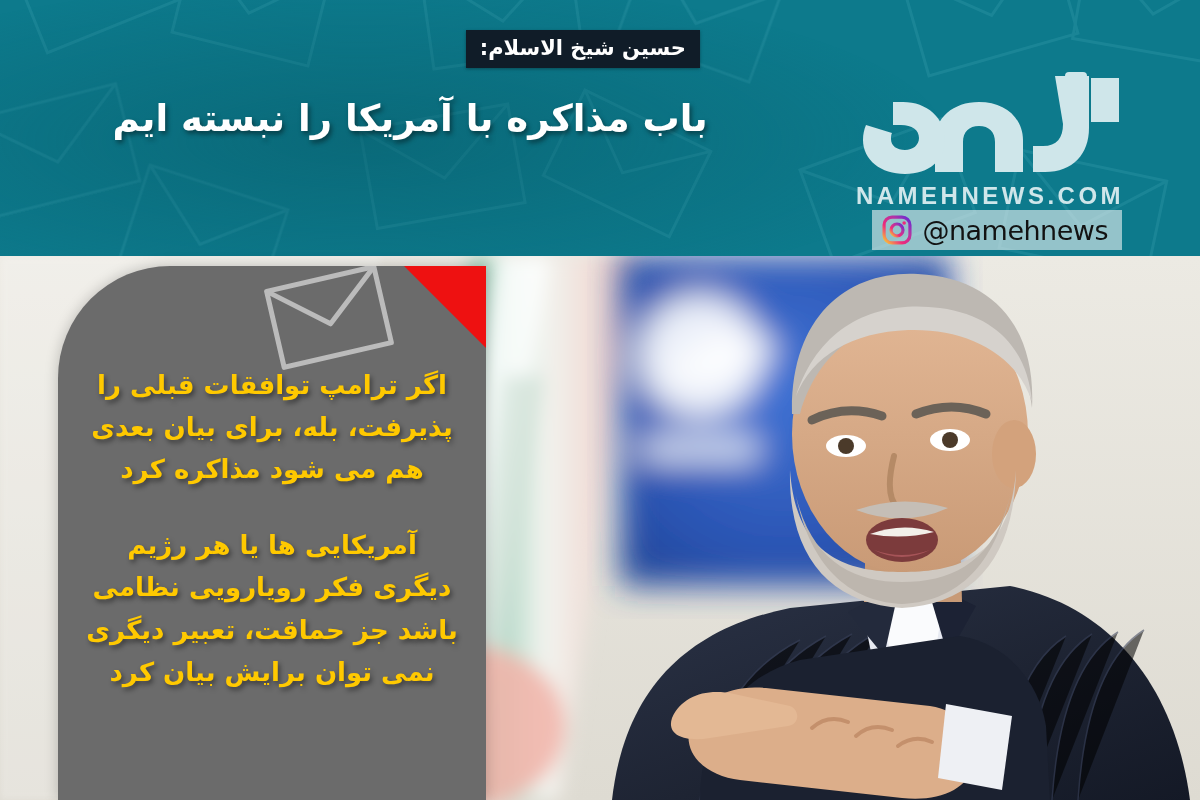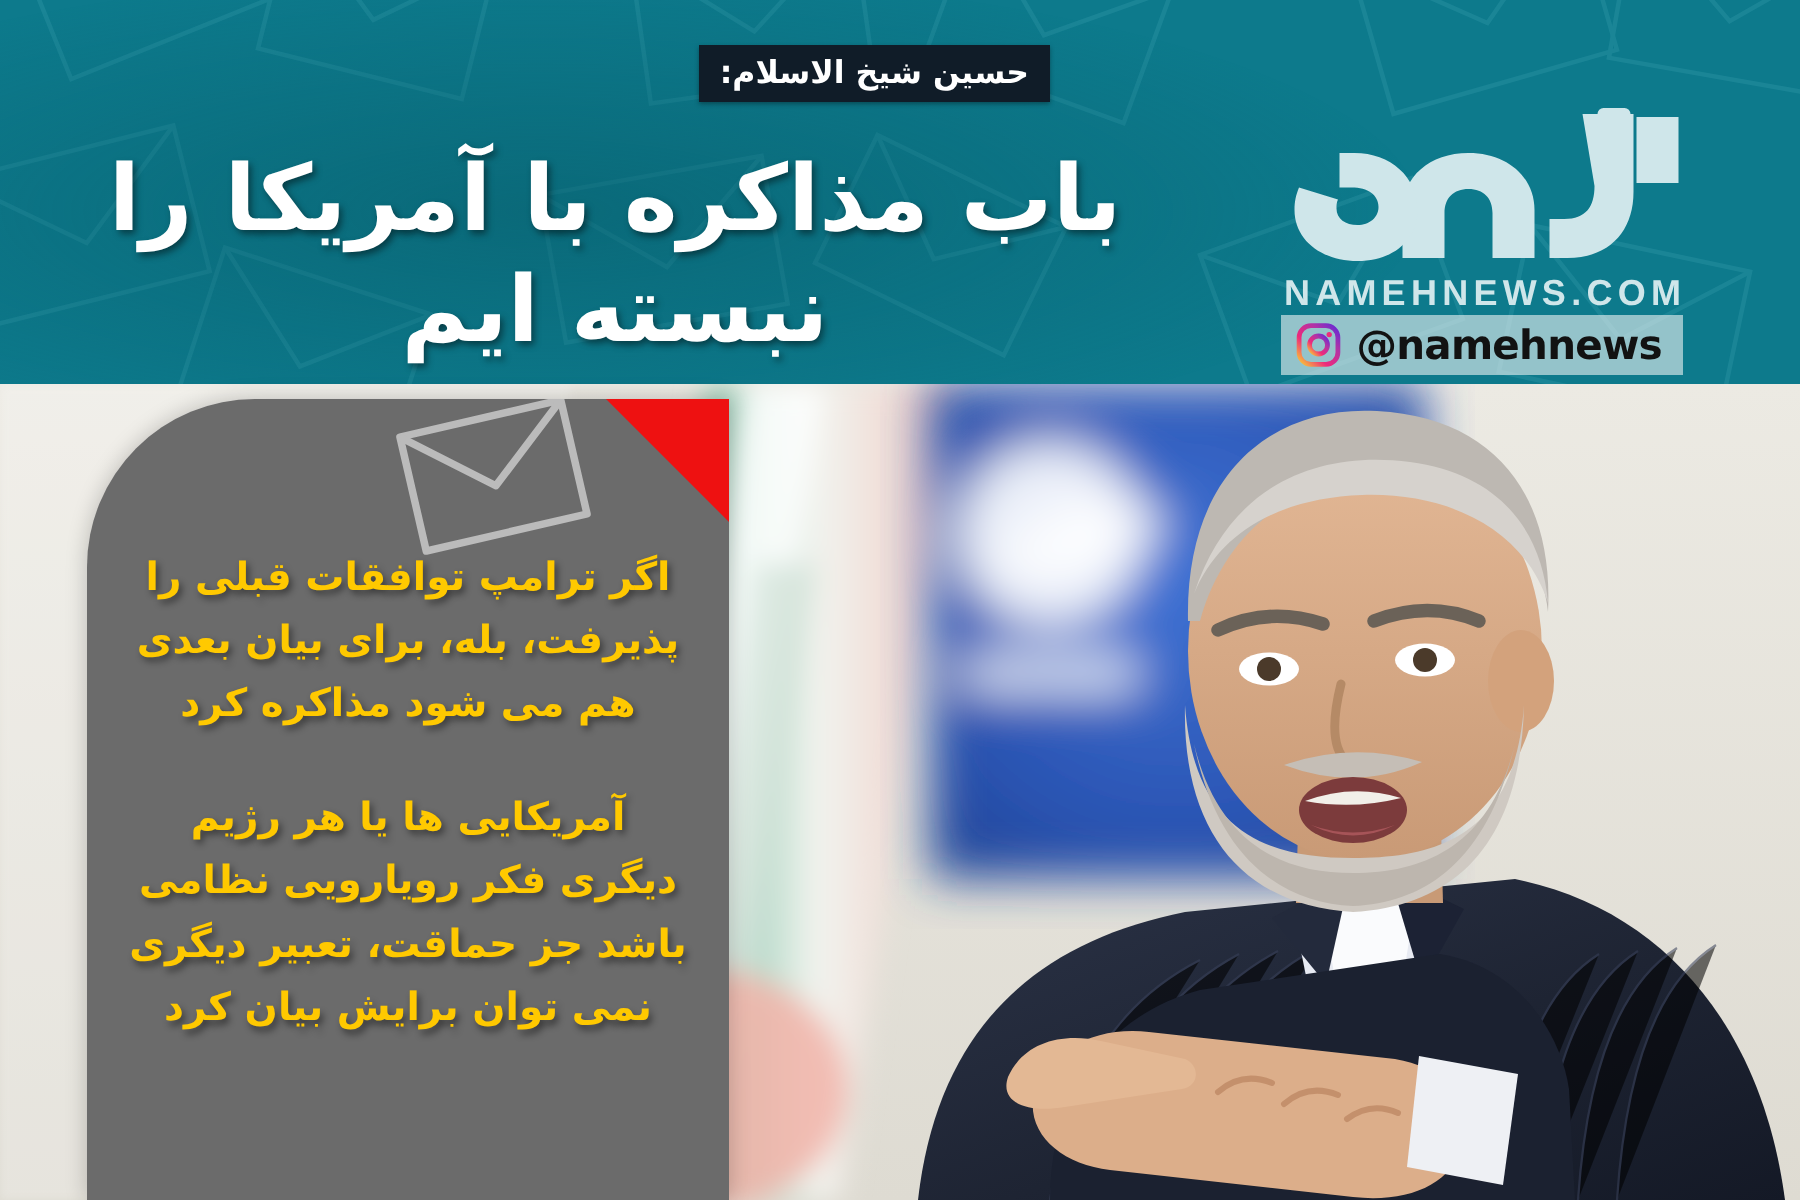--- a/index.html
+++ b/index.html
@@ -60,21 +60,21 @@
   }
 
   
   #headline {
     position: absolute;
     right: 440px;
     top: 96px;
     width: 700px;
     text-align: center;
     color: #ffffff;
-    font-size: 61px;
+    font-size: 37px;
     font-weight: bold;
     line-height: 1.22;
     direction: rtl;
     letter-spacing: -1px;
     text-shadow: 2px 3px 5px rgba(0,0,0,0.45);
   }
 
   
   #brand {
     position: absolute;
@@ -107,21 +107,21 @@
     display: flex;
     align-items: center;
     gap: 10px;
     padding: 0 14px 0 10px;
     background: rgba(233,240,240,0.62);
     direction: ltr;
   }
   #instagram-handle {
     color: #121212;
     font-size: 27px;
-    font-weight: bold;
+    font-weight: normal;
     font-family: "DejaVu Sans", "Liberation Sans", sans-serif;
     letter-spacing: -0.5px;
     line-height: 1;
   }
 
   
   #photo {
     position: absolute;
     left: 0; top: 256px;
     width: 1200px;

